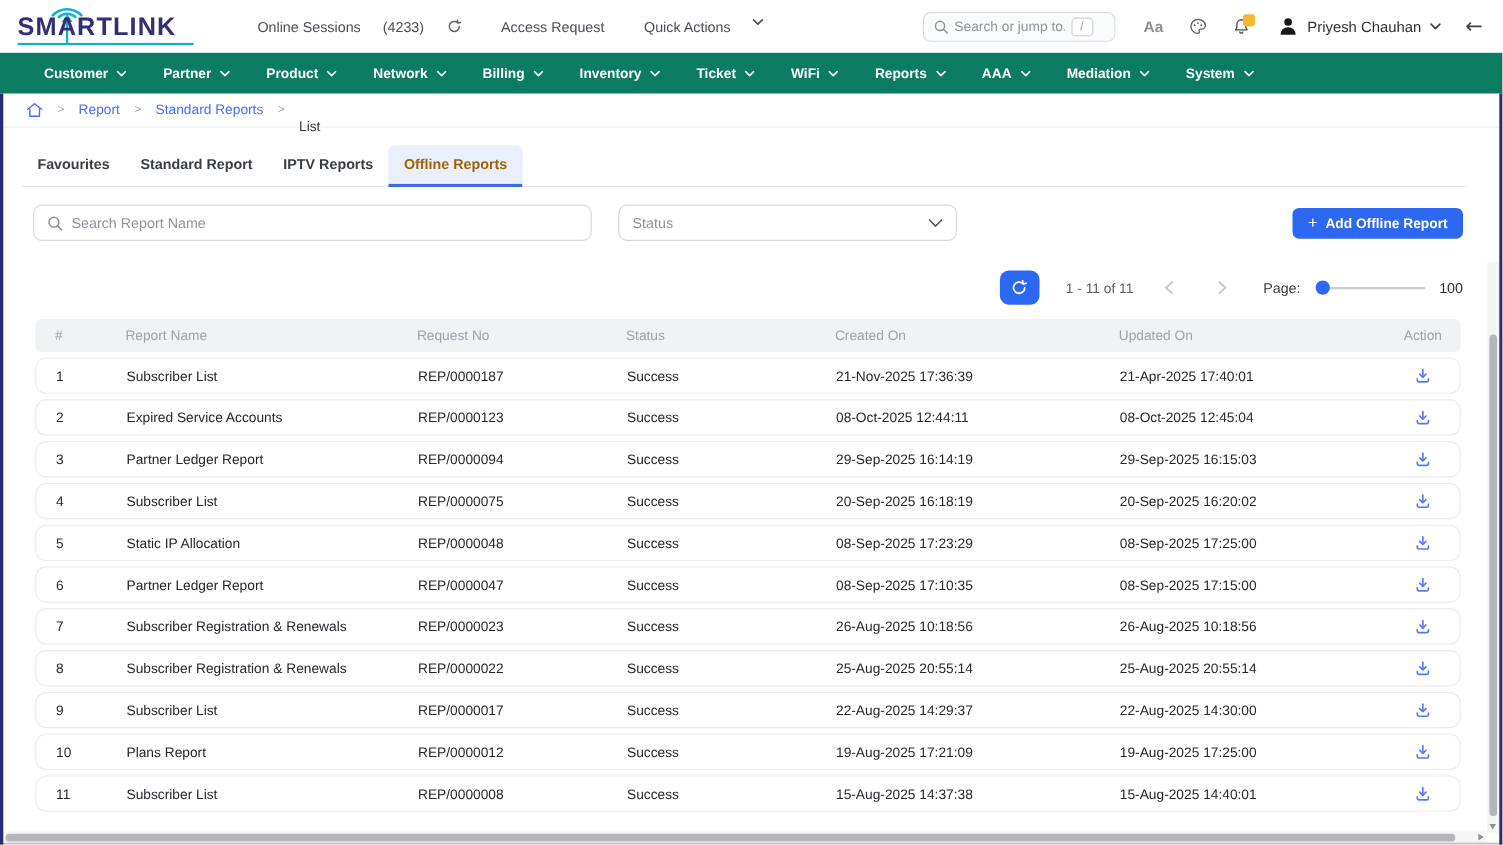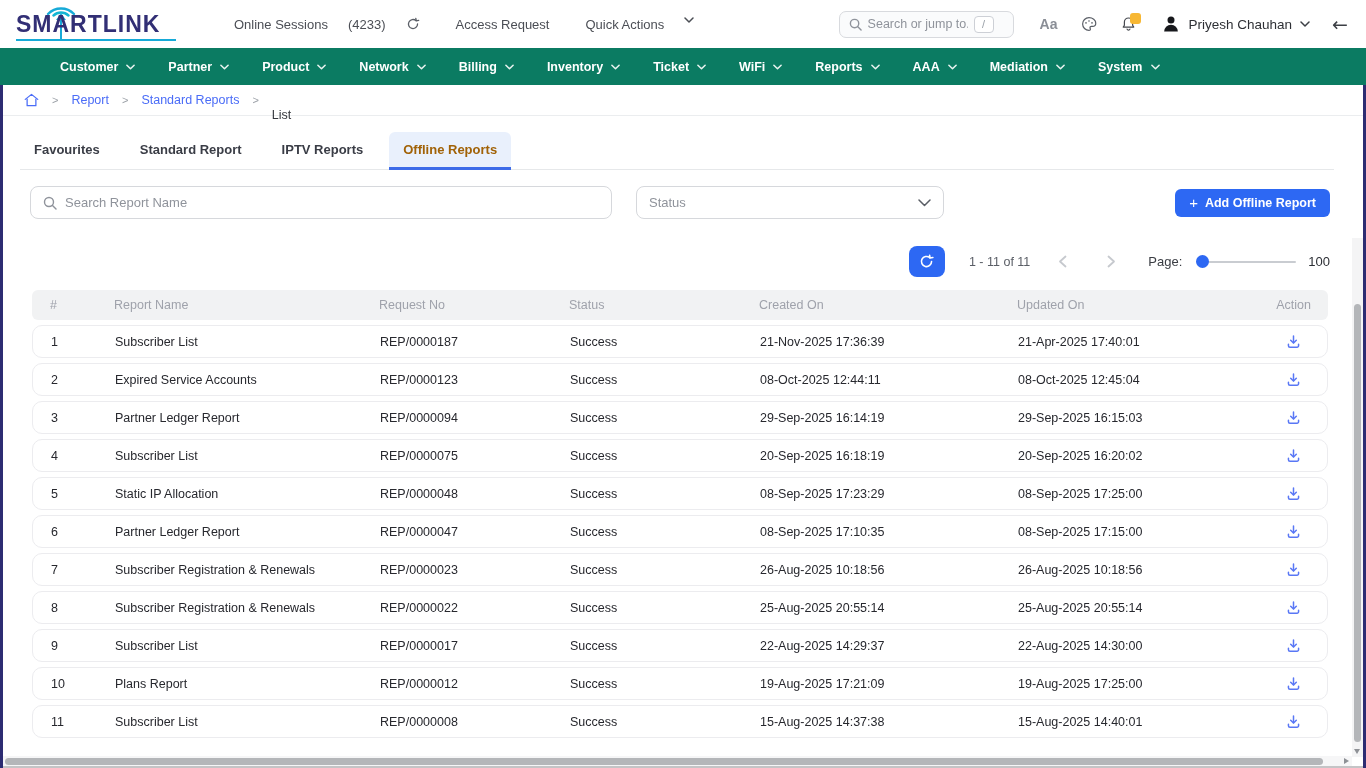--- a/index.html
+++ b/index.html
@@ -26,39 +26,39 @@
   .kbd { border:1px solid #cdd0d6; border-radius:4px; background:#fff; min-width:20px; height:17px; display:flex; align-items:center; justify-content:center; font-size:11px; color:#9aa0a8; }
   .aa { margin-left:26px; font-size:14px; font-weight:600; color:#8a8e96;text-align:center; }
   .tb-icon { margin-left:22px; display:inline-flex; position:relative; }
   .bell-badge { position:absolute; right:-4px; top:-2px; width:11px; height:11px; background:#f7b733; border-radius:3px; z-index:-0; }
   .bell-wrap { position:relative; }
   .user-cluster { margin-left:24px; display:flex; align-items:center; gap:8px; }
   .user-name { font-size:13.5px; color:#2e3035; }
   .back-arrow { margin-left:22px; font-family:"DejaVu Sans", sans-serif; font-size:19px; color:#3c3f45; line-height:1; }
 
   
-  .navbar { height:37px; background:#0b7b62; display:flex; align-items:center; padding-left:60px; gap:33px; }
+  .navbar { height:37px; background:#0b7b62; display:flex; align-items:center; padding-left:40px; gap:33px; }
   .nav-item { display:flex; align-items:center; gap:8px; color:#fff; font-size:12.5px; font-weight:700; cursor:pointer; }
   .nav-item .chev { color:#e8f3ef; }
 
   
   .breadcrumb { height:31px; border-bottom:1px solid #ebedef; display:flex; align-items:center; padding:0 24px; gap:13px; font-size:12.5px; }
   .bc-sep { color:#9ca1a8; font-size:11px; }
   .bc-link { color:#4a6cf7; }
   .bc-current { color:#35383e;margin-top:30px; }
 
   
-  .tab-bar { margin:16px 32px 0 20px; border-bottom:1px solid #e6e8ea; display:flex; gap:12px; }
+  .tab-bar { margin:16px 32px 0 20px; border-bottom:1px solid #e6e8ea; display:flex; gap:0; }
   .tab { padding:10px 14px; font-size:13px; font-weight:700; color:#3a3d46; margin-bottom:-1px; border-bottom:3px solid transparent; cursor:pointer; border-top-left-radius:6px; border-top-right-radius:6px; }
   .tab.active { color:#a16207; background:#e9f0fc; border-bottom-color:#3d6be8; }
 
   
   .filter-row { margin:16px 36px 0 30px; display:flex; align-items:center; }
   .input-box { height:33px; border:1px solid #d6d8dc; border-radius:8px; background:#fff; display:flex; align-items:center; padding:0 12px; gap:8px; }
-  .report-search { width:582px; }
+  .report-search { width:508px; }
   .report-search input { border:none; outline:none; flex:1; font-size:13px; color:#4b4e55; background:transparent; }
   .report-search input::placeholder { color:#8f939b; }
   .status-select { width:308px; margin-left:24px; justify-content:space-between; color:#8f939b; font-size:13px; cursor:pointer; }
   .add-btn { margin-left:auto; height:28px; padding:0 14px; background:#2d68f3; border:none; border-radius:6px; color:#fff; font-size:12.5px; font-weight:700; display:flex; align-items:center; gap:7px; cursor:pointer; }
   .add-btn .plus { font-size:15px; font-weight:400; line-height:1; }
 
   
   .pagination { margin:27px 36px 0 0; display:flex; align-items:center; justify-content:flex-end; }
   .refresh-btn { width:36px; height:31px; background:#2d68f3; border:none; border-radius:8px; display:flex; align-items:center; justify-content:center; cursor:pointer; }
   .range-text { margin-left:24px; font-size:12.5px; color:#5a5e66; }

